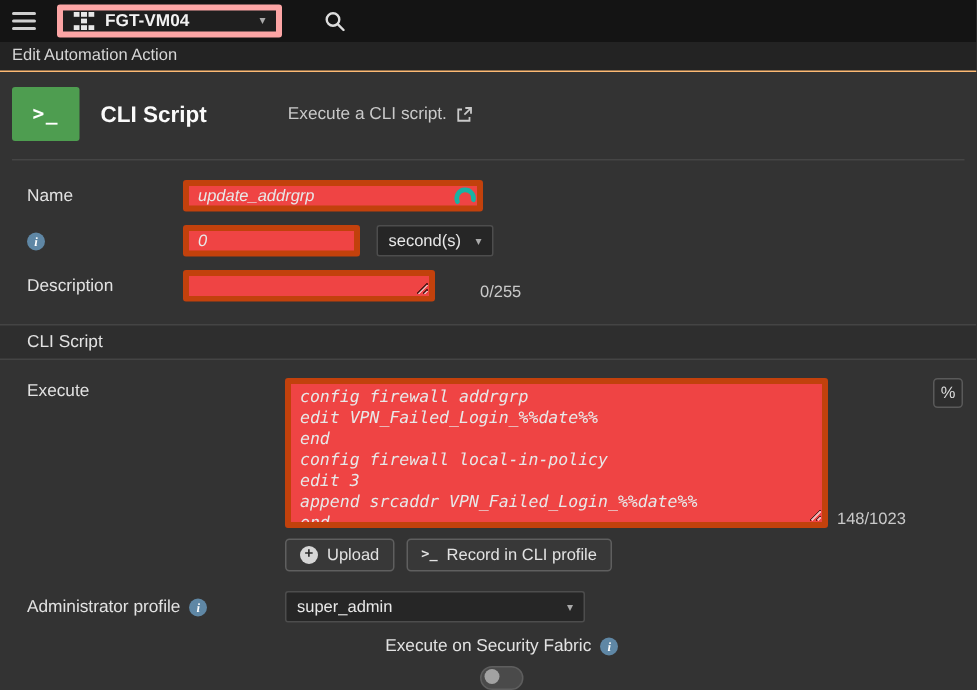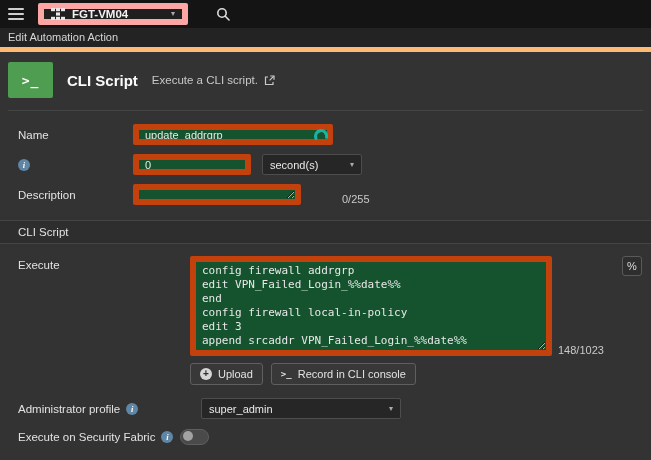--- a/index.html
+++ b/index.html
@@ -6,56 +6,56 @@
   body{
     width:651px;height:460px;overflow:hidden;
     background:#333333;color:#ddd;
     font-family:"Liberation Sans",sans-serif;font-size:12px;
     position:relative;
   }
   
   .topbar{height:28px;background:#141414;display:flex;align-items:center;padding:0 8px;box-sizing:border-box;}
   .hamburger{width:16px;display:flex;flex-direction:column;gap:3px;margin-right:14px;cursor:pointer;}
   .hamburger b{display:block;height:2px;background:#cfcfcf;border-radius:1px;}
-  .device-box{height:22px;width:150px;box-sizing:border-box;background:#1f1f1f;border:6px solid #fca5a5;border-radius:2px;
+  .device-box{height:22px;width:150px;box-sizing:border-box;background:#1f1f1f;border:4px solid #fca5a5;border-radius:2px;
     display:flex;align-items:center;gap:7px;padding:0 7px;cursor:pointer;}
   .device-name{font-size:11.5px;font-weight:bold;color:#f2f2f2;}
   .dd-caret{color:#aaa;font-size:8px;line-height:1;}
   .device-box .dd-caret{margin-left:auto;}
   .search-btn{margin-left:28px;background:none;border:none;padding:0;cursor:pointer;display:flex;align-items:center;}
   
-  .breadcrumb{height:19px;line-height:19px;background:#232323;border-bottom:5px solid #fdba74;
+  .breadcrumb{height:19px;line-height:19px;background:#232323;border-bottom:1px solid #fdba74;
     padding-left:8px;font-size:11px;color:#d6d6d6;}
   
   .header{display:flex;align-items:center;gap:14px;margin:10px 8px 0 8px;padding-bottom:12px;border-bottom:1px solid #454545;}
   .action-icon{width:45px;height:36px;background:#4e9d50;border-radius:2px;color:#fff;
     font-family:"DejaVu Sans Mono",monospace;font-size:13px;font-weight:bold;
     display:flex;align-items:center;justify-content:center;letter-spacing:1px;}
   .title{font-size:15px;font-weight:bold;color:#fafafa;}
-  .subtitle-wrap{display:flex;align-items:center;gap:6px;}
+  .subtitle-wrap{display:flex;align-items:center;gap:6px;margin-left:40px;}
   .subtitle{font-size:11.5px;color:#c9c9c9;}
   
   .form1{padding:13px 0 2px 18px;}
-  .row{display:flex;align-items:center;margin-bottom:9px;gap:11px;}
+  .row{display:flex;align-items:center;margin-bottom:9px;}
   .label{font-size:11.5px;color:#e2e2e2;display:flex;align-items:center;gap:6px;}
   .form1 .label{width:104px;}
-  .tinput,.tarea{background:#14532d;border:6px solid #c2410c;border-radius:2px;color:#e8e8e8;
-    font-size:11px;font-family:"Liberation Sans",sans-serif;padding:2px 6px;box-sizing:border-box;outline:none;}
+  .tinput,.tarea{background:#ef4444;border:4px solid #c2410c;border-radius:2px;color:#e8e8e8;
+    font-size:11px;font-family:"Liberation Sans",sans-serif;padding:2px 6px;box-sizing:border-box;outline:none;font-style:italic;}
   .tinput{height:21px;}
   .info{width:12px;height:12px;border-radius:50%;background:#5f87a5;color:#fff;flex:0 0 auto;
     font-size:8.5px;line-height:12px;text-align:center;font-weight:bold;font-style:italic;
     font-family:"Liberation Serif",serif;}
   .name-wrap{position:relative;width:200px;}
   .name-wrap .tinput{width:100%;padding-right:26px;}
   .name-icon{position:absolute;right:4px;top:3px;}
   .mi-input{width:118px;}
   .dropdown{display:flex;align-items:center;justify-content:space-between;background:#262626;
     border:1px solid #4d4d4d;border-radius:2px;height:21px;box-sizing:border-box;padding:0 7px;
     font-size:11px;color:#e8e8e8;cursor:pointer;gap:6px;}
-  .unit-dd{width:100px;margin-left:0;}
+  .unit-dd{width:78px;margin-left:11px;}
   .desc-area{width:168px;height:21px;resize:both;}
   .counter{font-size:11px;color:#c9c9c9;margin-left:5px;align-self:flex-end;padding-left:25px;}
   
   .section-bar{margin-top:4px;height:22px;line-height:22px;background:#2e2e2e;
     border-top:1px solid #444;border-bottom:1px solid #444;padding-left:18px;
     font-size:11.5px;color:#e2e2e2;}
   
   .form2{padding:12px 0 0 18px;}
   .form2 .label{width:172px;flex:0 0 auto;}
   .script-row{display:flex;align-items:flex-start;margin-bottom:7px;}
@@ -69,21 +69,21 @@
   .script-counter{align-self:flex-start;font-size:11px;color:#c9c9c9;}
   .btn-row{display:flex;gap:8px;margin-left:172px;margin-bottom:13px;}
   .btn{display:flex;align-items:center;gap:6px;background:#383838;border:1px solid #5f5f5f;
     border-radius:3px;color:#e2e2e2;font-size:11px;height:22px;padding:0 9px;cursor:pointer;
     font-family:"Liberation Sans",sans-serif;}
   .plus-icon{width:12px;height:12px;border-radius:50%;background:#d6d6d6;color:#2b2b2b;
     font-size:10px;line-height:12px;text-align:center;font-weight:bold;}
   .term-glyph{font-family:"DejaVu Sans Mono",monospace;font-size:9px;font-weight:bold;color:#e2e2e2;}
   .admin-dd{width:200px;}
   .admin-row{margin-bottom:10px;}
-  .sf-row{display:flex;align-items:center;gap:7px;}
+  .sf-row{display:flex;align-items:center;gap:7px;flex-direction:column;}
   .sf-row .label{width:auto;}
   .toggle{width:27px;height:14px;background:#4a4a4a;border:1px solid #5e5e5e;border-radius:8px;
     position:relative;cursor:pointer;flex:0 0 auto;}
   .toggle .knob{position:absolute;left:2px;top:1px;width:10px;height:10px;border-radius:50%;background:#a2a2a2;}
 </style>
 </head>
 <body>
 
 <div class="topbar">
   <div class="hamburger">
@@ -195,21 +195,21 @@
       </div>
     </div>
 
     <div class="btn-row">
       <button class="btn">
         <span class="plus-icon">+</span>
         <span>Upload</span>
       </button>
       <button class="btn">
         <span class="term-glyph">&gt;_</span>
-        <span>Record in CLI console</span>
+        <span>Record in CLI profile</span>
       </button>
     </div>
 
     <div class="row admin-row">
       <span class="label">
         <span>Administrator profile</span>
         <span class="info">i</span>
       </span>
       <div class="dropdown admin-dd">
         <span>super_admin</span>

